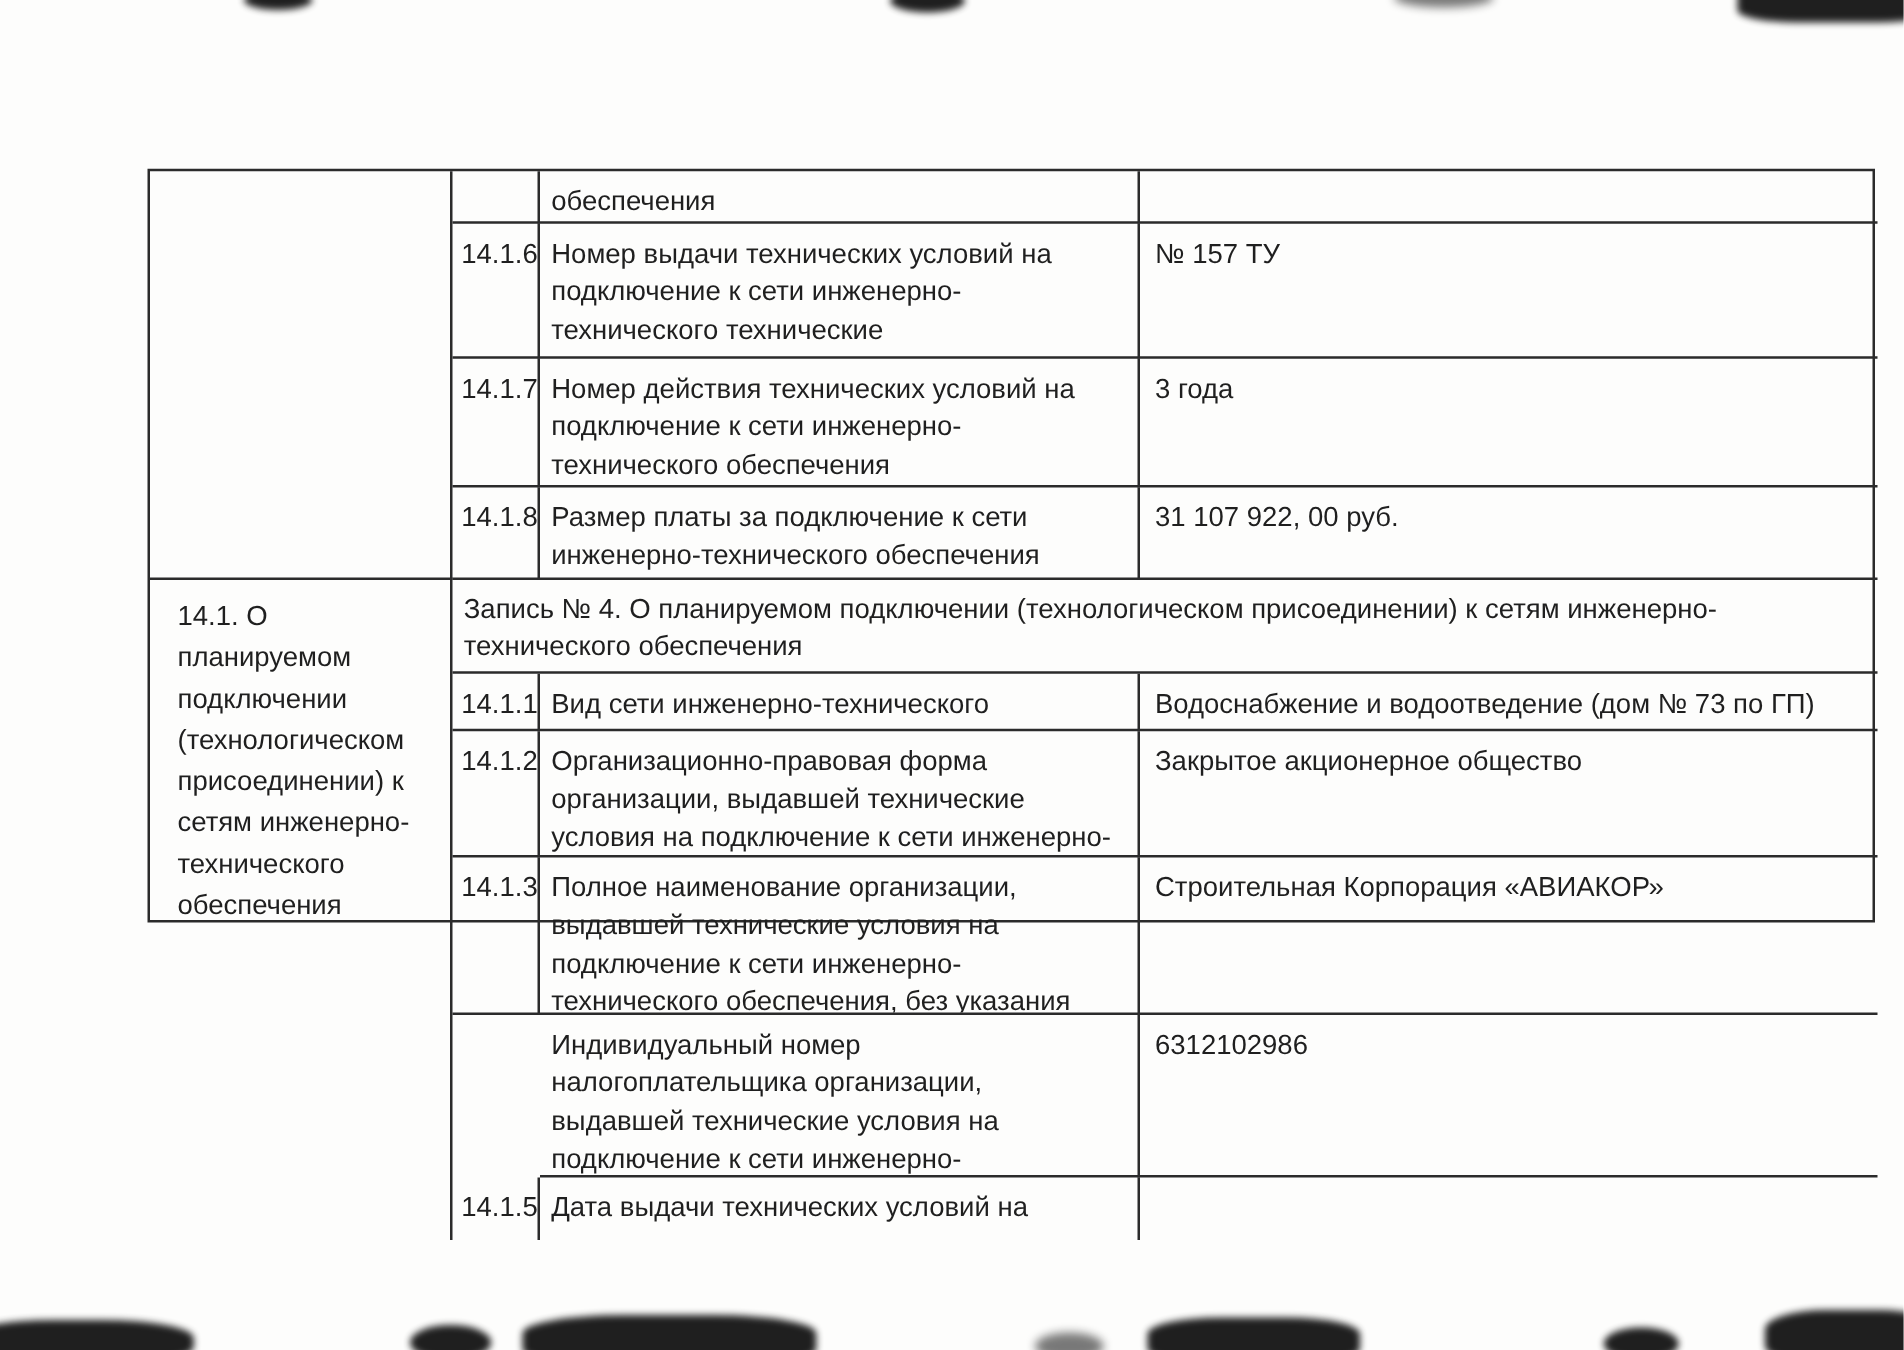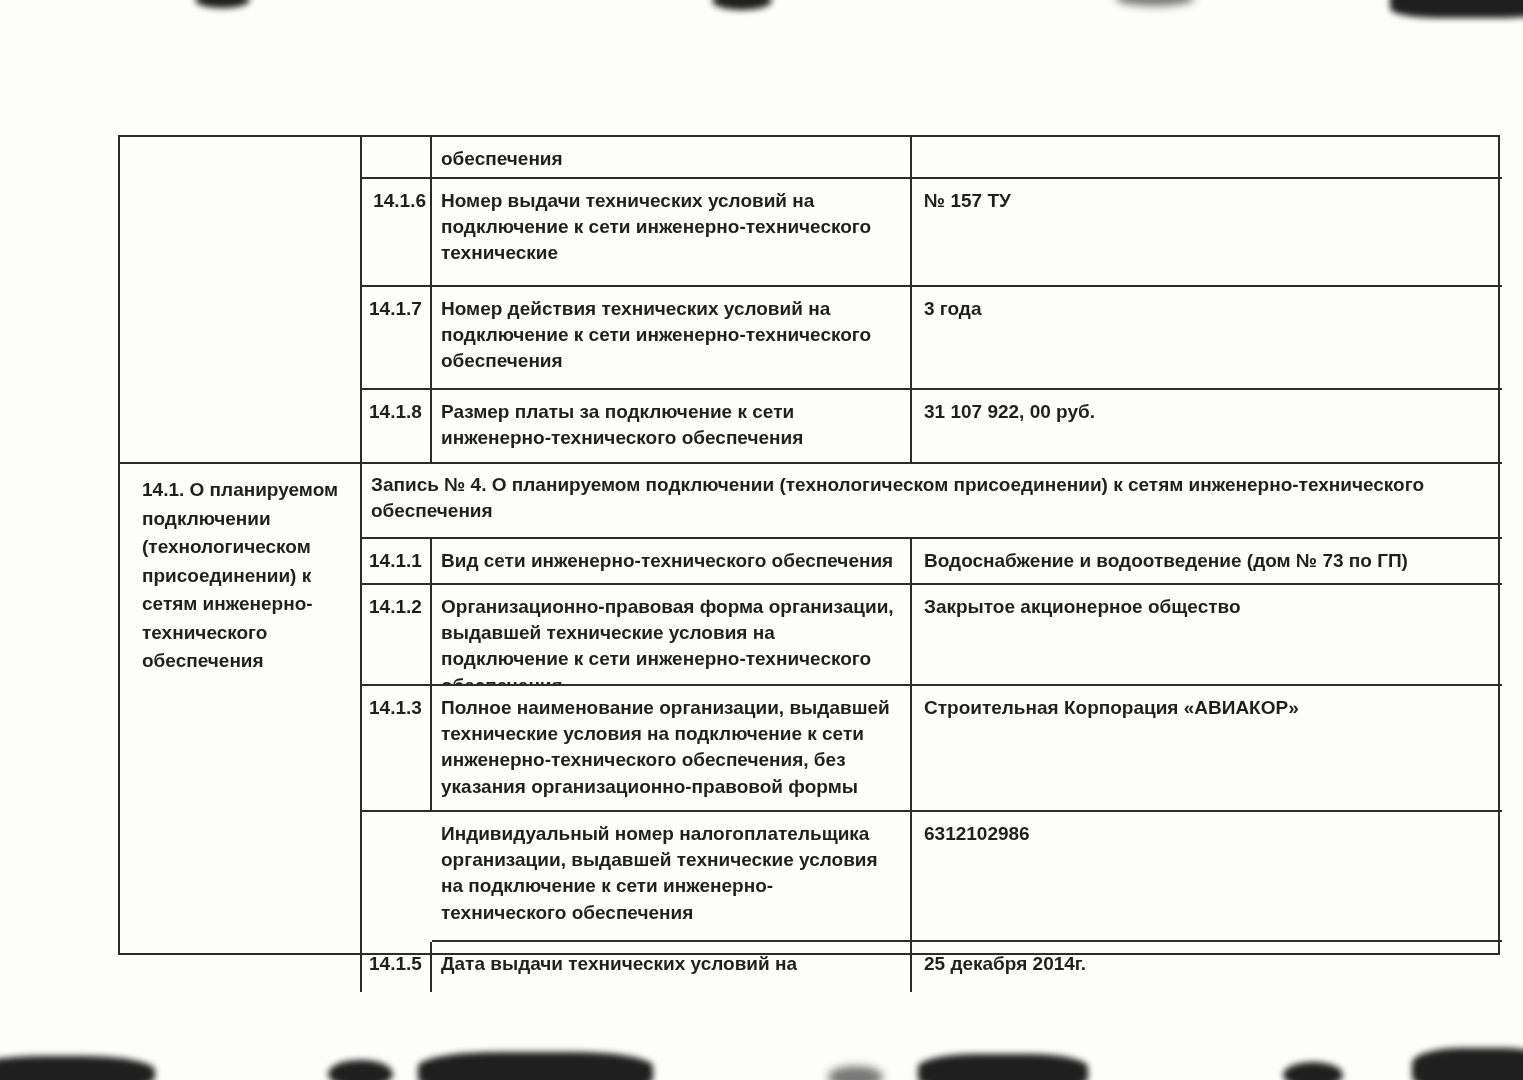--- a/index.html
+++ b/index.html
@@ -17,29 +17,28 @@
     height: 1080px;
     background: #fdfdfc;
     overflow: hidden;
     color: #1f1f1f;
   }
   .tbl {
     position: absolute;
     left: 118px;
     top: 135px;
     width: 1382px;
-    height: 820px;
+    height: 603px;
     display: grid;
     grid-template-columns: 242px 70px 480px 590px;
     grid-template-rows: 42px 108px 103px 74px 75px 46px 101px 126px 130px 50px;
     border: 2px solid #2b2b2b;
     box-sizing: border-box;
-    font-size: 19px;
+    font-size: 22px;
     line-height: 1.38;
-    font-weight: bold;
   }
   .c {
     box-sizing: border-box;
     overflow: hidden;
   }
   .br { border-right: 2px solid #2b2b2b; }
   .bb { border-bottom: 2px solid #2b2b2b; }
   .num  { padding: 9px 4px 4px 7px; }
   .lbl  { padding: 9px 12px 6px 9px; }
   .val  { padding: 9px 10px 24px 12px; }
@@ -99,21 +98,20 @@
 
     <div class="c br bb num" style="grid-column:2; grid-row:8;">14.1.3</div>
     <div class="c br bb lbl" style="grid-column:3; grid-row:8;">Полное наименование организации, выдавшей технические условия на подключение к сети инженерно-технического обеспечения, без указания организационно-правовой формы</div>
     <div class="c bb val" style="grid-column:4; grid-row:8;">Строительная Корпорация «АВИАКОР»</div>
 
     <div class="c br bb lbl" style="grid-column:3; grid-row:9;">Индивидуальный номер налогоплательщика организации, выдавшей технические условия на подключение к сети инженерно-технического обеспечения</div>
     <div class="c bb val" style="grid-column:4; grid-row:9;">6312102986</div>
 
     <div class="c br num" style="grid-column:2; grid-row:10;">14.1.5</div>
     <div class="c br lbl" style="grid-column:3; grid-row:10;">Дата выдачи технических условий на</div>
-    <div class="c val" style="grid-column:4; grid-row:10;">25 декабря 2014г.</div>
 
   </div>
 
   <div class="smudge" style="left:-30px; top:1056px; width:185px; height:36px; border-radius:40%;"></div>
   <div class="smudge" style="left:328px; top:1060px; width:65px; height:28px;"></div>
   <div class="smudge" style="left:418px; top:1052px; width:235px; height:42px; border-radius:35%;"></div>
   <div class="smudge faint" style="left:828px; top:1066px; width:55px; height:22px;"></div>
   <div class="smudge" style="left:918px; top:1054px; width:170px; height:38px; border-radius:35%;"></div>
   <div class="smudge" style="left:1283px; top:1062px; width:60px; height:26px;"></div>
   <div class="smudge" style="left:1412px; top:1048px; width:140px; height:44px; border-radius:35%;"></div>

